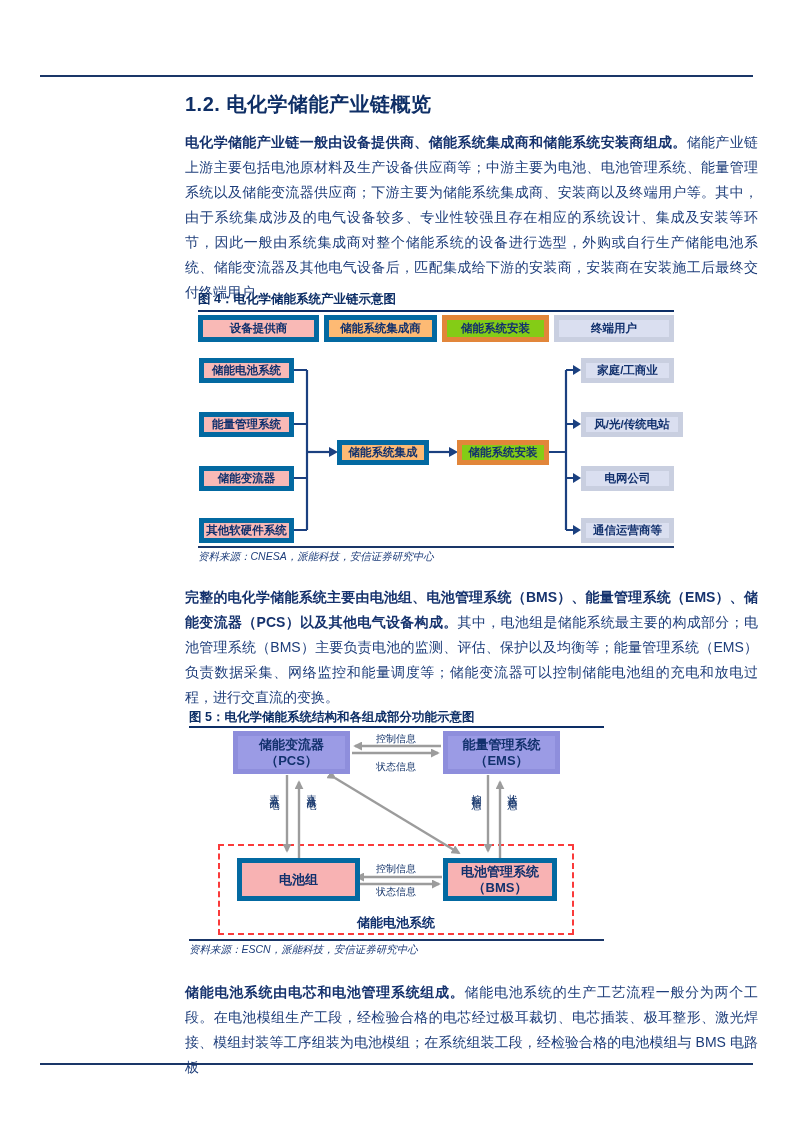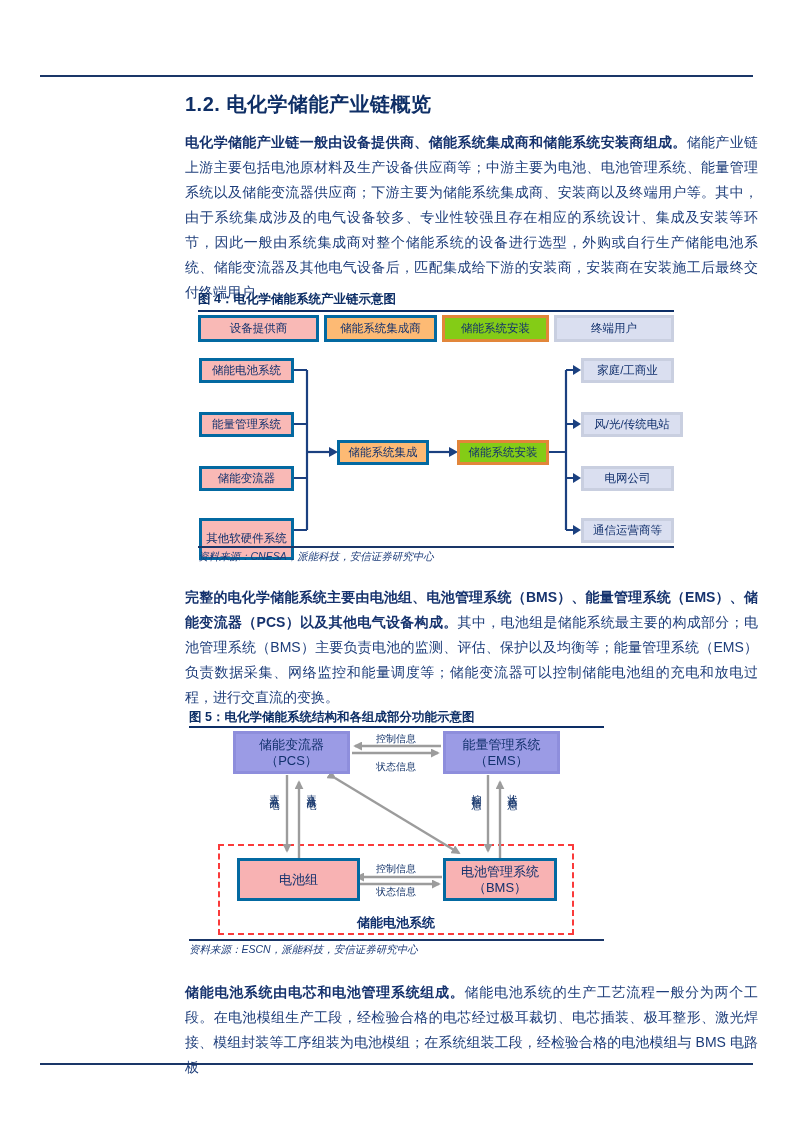--- a/index.html
+++ b/index.html
@@ -11,22 +11,22 @@
   .heading{position:absolute;left:185px;top:91px;font-size:20px;font-weight:bold;color:#0f2f66;letter-spacing:0.5px;}
   .para{position:absolute;left:185px;width:573px;font-size:14px;line-height:25px;text-align:justify;color:#1d3d7a;}
   .para b{color:#16336e;}
   .figure{position:absolute;}
   .fig-title{position:absolute;left:0;top:0;font-size:12.5px;font-weight:bold;color:#0d2e66;white-space:nowrap;}
   .fig-underline{position:absolute;left:0;top:19px;height:2px;background:#0d2e66;width:100%;}
   .src-rule{position:absolute;left:0;height:2px;background:#1a3668;width:100%;}
   .src-text{position:absolute;left:0;font-size:10.5px;font-style:italic;color:#1d3d7a;white-space:nowrap;}
   .box{
     position:absolute;display:flex;align-items:center;justify-content:center;
-    font-weight:normal;color:#12316d;text-align:left;box-sizing:border-box;
-    border:3px solid #0369a1;font-size:11.5px;line-height:1.2;
+    font-weight:bold;color:#12316d;text-align:left;box-sizing:border-box;
+    border:5px solid #0369a1;font-size:11.5px;line-height:1.2;
   }
   .pink{background:#f9b9b6;}
   .salmon{background:#fdba74;}
   .orange{background:#84cc16;border-color:#e0judge;border-color:#e2863a;}
   .lblue{background:#dadff0;border-color:#c9cfe0;}
   .purple{background:#9b9be5;border-color:#8e8edc;}
   .pink2{background:#f8b2b3;}
   .fig5-box{font-size:13px;flex-direction:column;}
   .conn{position:absolute;left:0;top:0;}
   .arrow-label{position:absolute;font-size:10px;color:#15356b;white-space:nowrap;text-align:center;}
@@ -72,21 +72,21 @@
     </svg>
 
     <div class="box pink" style="left:0;top:24px;width:121px;height:27px;">设备提供商</div>
     <div class="box salmon" style="left:126px;top:24px;width:113px;height:27px;">储能系统集成商</div>
     <div class="box orange" style="left:244px;top:24px;width:107px;height:27px;">储能系统安装</div>
     <div class="box lblue" style="left:356px;top:24px;width:120px;height:27px;">终端用户</div>
 
     <div class="box pink" style="left:1px;top:67px;width:95px;height:25px;">储能电池系统</div>
     <div class="box pink" style="left:1px;top:121px;width:95px;height:25px;">能量管理系统</div>
     <div class="box pink" style="left:1px;top:175px;width:95px;height:25px;">储能变流器</div>
-    <div class="box pink" style="left:1px;top:227px;width:95px;height:42px;">其他软硬件系统</div>
+    <div class="box pink" style="left:1px;top:227px;width:95px;height:25px;">其他软硬件系统</div>
 
     <div class="box salmon" style="left:139px;top:149px;width:92px;height:25px;">储能系统集成</div>
     <div class="box orange" style="left:259px;top:149px;width:92px;height:25px;">储能系统安装</div>
 
     <div class="box lblue" style="left:383px;top:67px;width:93px;height:25px;">家庭/工商业</div>
     <div class="box lblue" style="left:383px;top:121px;width:102px;height:25px;">风/光/传统电站</div>
     <div class="box lblue" style="left:383px;top:175px;width:93px;height:25px;">电网公司</div>
     <div class="box lblue" style="left:383px;top:227px;width:93px;height:25px;">通信运营商等</div>
 
     <div class="src-rule" style="top:255px;"></div>

